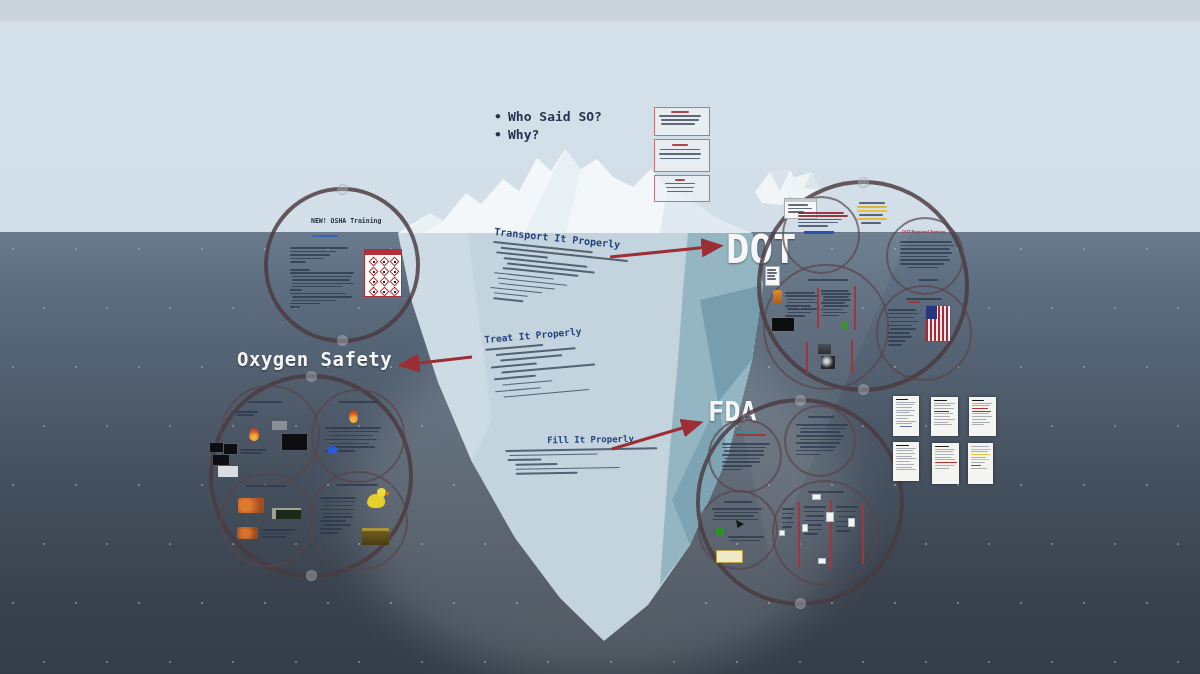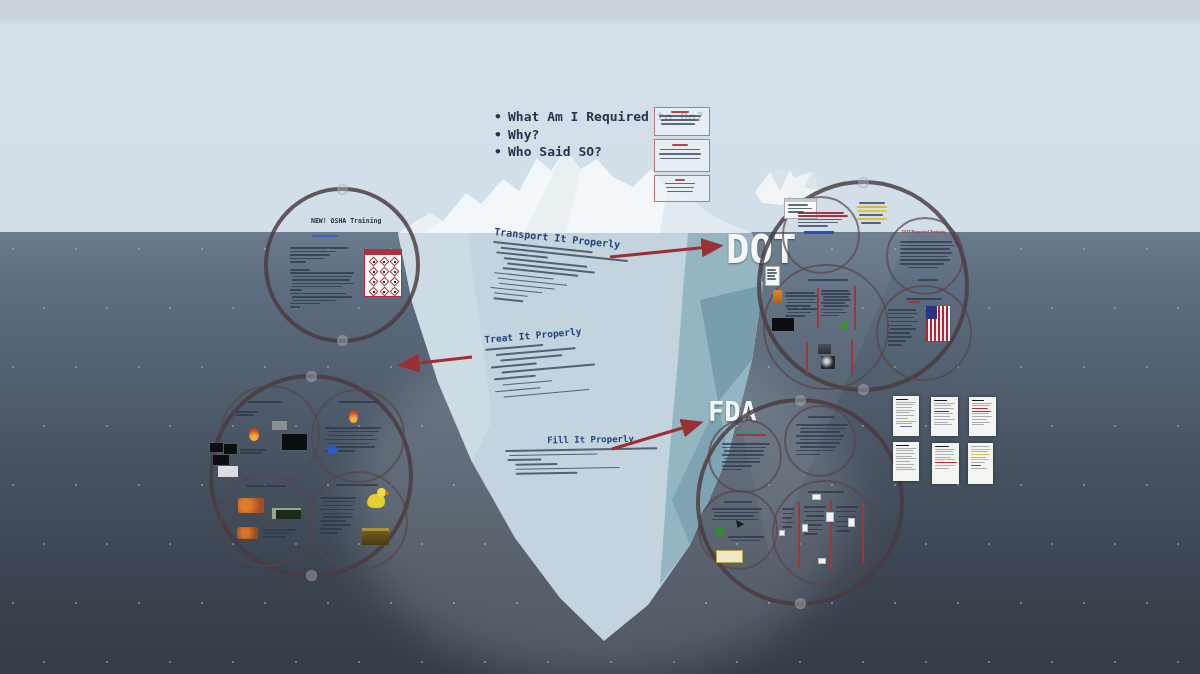--- a/index.html
+++ b/index.html
@@ -95,23 +95,22 @@
 
     <g>
       <polygon points="755,192 770,172 790,170 798,186 782,205 762,203" fill="#f1f5f7"></polygon>
       <polygon points="770,172 790,170 780,191" fill="#d9e2e8"></polygon>
       <polygon points="792,178 812,172 820,190 805,203 790,197" fill="#eef3f6"></polygon>
       <polygon points="812,172 820,190 804,188" fill="#dce5ea"></polygon>
     </g>
   </svg>
 
   <ul class="bullets">
-    <li>What Am I Required to Do?</li>
+    <li>Who Said SO?</li>
     <li>Why?</li>
-    <li>Who Said SO?</li>
   </ul>
 
   <div class="legend">
     <div class="leg" style="height:27px">
       <div data-sketch="[[18,16,&quot;#b3444c&quot;],[42,4],[38,6],[34,6]]" style="left:0;top:3px;width:52px;--gap:2.6px">
           <i style="width: 18px; margin-left: 16px; background: rgb(179, 68, 76);"></i>
           <i style="width: 42px; margin-left: 4px;"></i>
           <i style="width: 38px; margin-left: 6px;"></i>
           <i style="width: 34px; margin-left: 6px;"></i>
         </div>
@@ -328,20 +327,21 @@
           <i style="width: 26px; margin-left: 2px;"></i>
           <i style="width: 22px;"></i>
           <i style="width: 24px;"></i>
           <i style="width: 18px;"></i>
           <i style="width: 14px;"></i>
         </div>
       <div class="flag" style="left:48px;top:19px;width:24px;height:35px"></div>
     </div>
   </div>
 
+  <span class="cap-label hw" style="left:237px;top:348px;font-size:19px;letter-spacing:.5px">Oxygen Safety</span>
   <div class="frame" style="left:209px;top:374px;width:204px;height:204px">
 
     <div class="sub" style="left:7px;top:7px;width:100px;height:100px">
       <div data-sketch="[[34,0]]" style="left:26px;top:14px;width:38px">
           <i style="width: 34px;"></i>
         </div>
       <div data-sketch="[[22,0],[18,0]]" style="left:14px;top:24px;width:26px;--gap:1.8px">
           <i style="width: 22px;"></i>
           <i style="width: 18px;"></i>
         </div>

